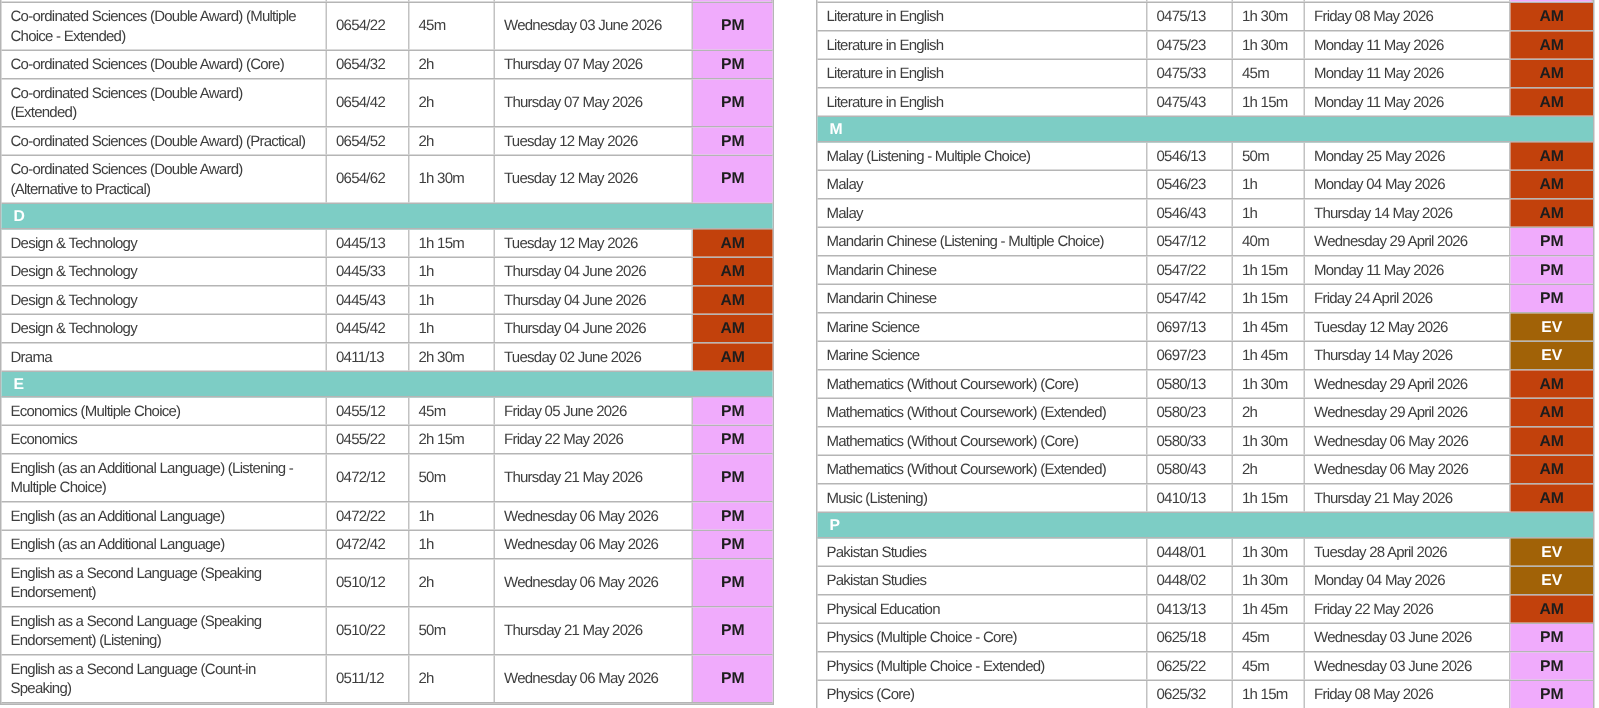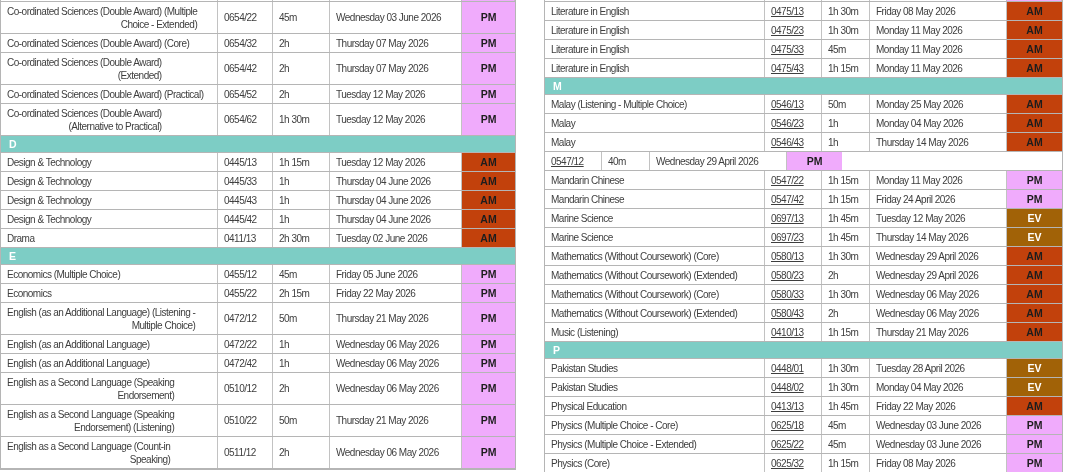--- a/index.html
+++ b/index.html
@@ -1,34 +1,34 @@
 <!DOCTYPE html>
 <html><head>
 <meta charset="utf-8">
 <style>
   html,body{margin:0;padding:0;background:#ffffff;}
   body{font-family:"Liberation Sans","DejaVu Sans",sans-serif;}
   .stage{position:relative;width:1066px;height:472px;background:#ffffff;overflow:hidden;}
-  .table{position:absolute;top:0;background:#ffffff;border:1px solid #b5b5b5;border-top:none;box-sizing:border-box;text-align:right;}
+  .table{position:absolute;top:0;background:#ffffff;border:1px solid #b5b5b5;border-top:none;box-sizing:border-box;}
   .table-left{left:0;width:516px;}
   .table-right{left:544px;width:519px;}
   .row{display:flex;box-sizing:border-box;border-bottom:1px solid #b5b5b5;}
   .row.exam{height:19px;}
   .row.exam.tall{height:32px;}
   .row.partial{height:2px;}
   .row.section{height:17px;background:#7dcdc5;align-items:center;padding-left:8px;
     color:#ffffff;font-weight:bold;font-size:10.5px;letter-spacing:0.2px;}
   .cell{box-sizing:border-box;display:flex;align-items:center;overflow:hidden;
     border-right:1px solid #c2c2c2;padding:0 4px 0 6px;
     font-size:10px;letter-spacing:-0.5px;line-height:13px;color:#3e3e3e;}
   .c-subject{flex:1;white-space:pre-line;}
   .c-code{width:55px;white-space:nowrap;}
   .c-duration{width:57px;white-space:nowrap;}
   .c-date{width:132px;white-space:nowrap;}
-  .table-right .c-code{width:57px;text-decoration:underline;}
+  .table-right .c-code{width:57px;}
   .table-right .c-duration{width:48px;}
   .table-right .c-date{width:137px;}
   .c-session{width:53px;border-right:none;justify-content:center;padding:0;
     font-weight:bold;font-size:10.5px;letter-spacing:0;color:#1d1d1d;}
   .table-right .c-session{width:55px;}
   .s-PM{background:#f0abfc;}
   .s-AM{background:#c2410c;}
   .s-EV{background:#a16207;color:#ffffff;}
   .row.partial .cell{border-right:1px solid #c2c2c2;}
 </style>
@@ -238,20 +238,21 @@
         <div class="cell c-session s-AM">AM</div>
       </div>
       <div class="row exam">
         <div class="cell c-subject">Malay</div>
         <div class="cell c-code">0546/43</div>
         <div class="cell c-duration">1h</div>
         <div class="cell c-date">Thursday 14 May 2026</div>
         <div class="cell c-session s-AM">AM</div>
       </div>
       <div class="row exam">
+        <div class="cell c-subject">Mandarin Chinese (Listening - Multiple Choice)</div>
         <div class="cell c-code">0547/12</div>
         <div class="cell c-duration">40m</div>
         <div class="cell c-date">Wednesday 29 April 2026</div>
         <div class="cell c-session s-PM">PM</div>
       </div>
       <div class="row exam">
         <div class="cell c-subject">Mandarin Chinese</div>
         <div class="cell c-code">0547/22</div>
         <div class="cell c-duration">1h 15m</div>
         <div class="cell c-date">Monday 11 May 2026</div>

